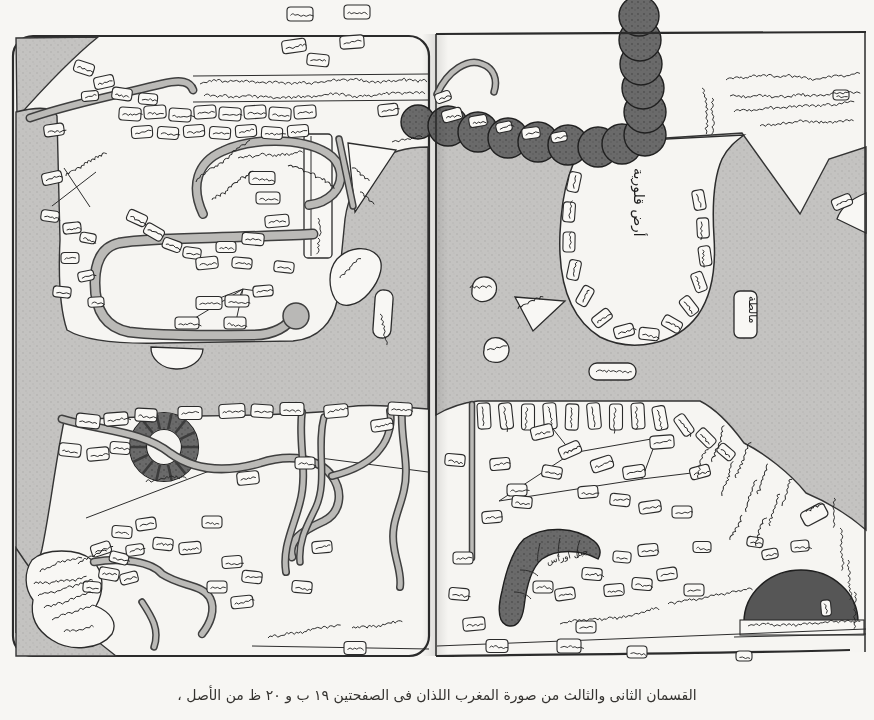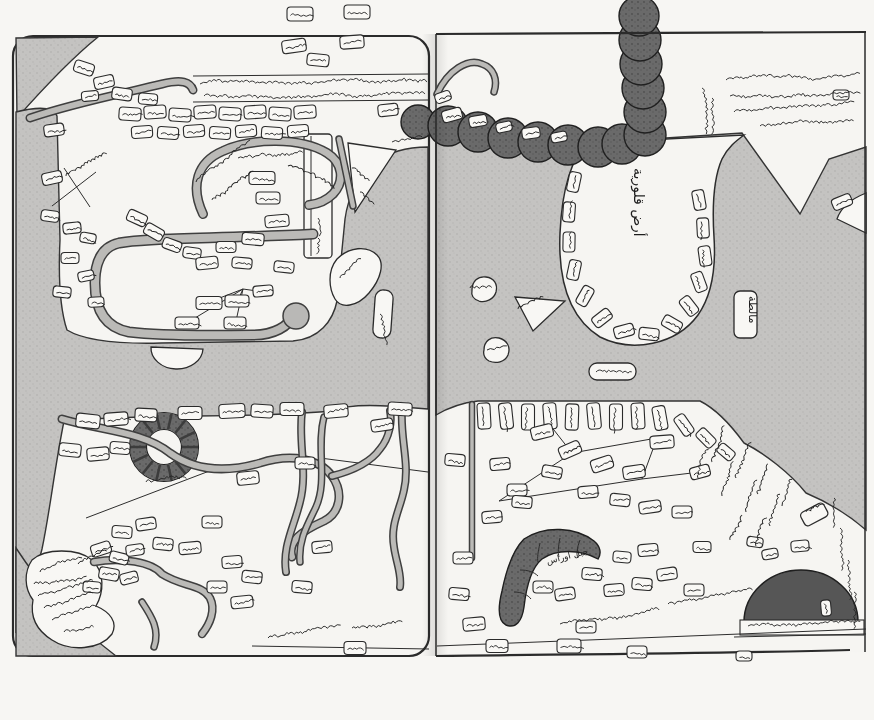--- a/index.html
+++ b/index.html
@@ -858,13 +858,14 @@
         <path d="M0,0 q3.0,-2.3 6.0,1.1 q3.3,-3.0 6.7,0.5 q1.8,-2.6 3.7,-1.0 q3.3,-2.2 6.7,0.8 q2.7,-2.7 5.3,1.3" transform="translate(340,278) rotate(-48)" fill="none" stroke="#242424" stroke-width="0.9"></path>
         <path d="M0,0 q2.7,-3.7 5.4,-0.4 q2.6,-4.1 5.2,-0.4 q1.9,-4.2 3.8,-1.4 q3.5,-2.5 7.0,0.9 q2.2,-2.5 4.4,-1.4 q2.9,-2.7 5.7,-0.9" transform="translate(380,314) rotate(84)" fill="none" stroke="#242424" stroke-width="0.9"></path>
         <path d="M0,0 q2.4,-2.6 4.8,1.1 q1.8,-2.7 3.7,-1.3 q2.0,-3.3 4.0,1.3 q3.7,-2.7 7.3,1.0" transform="translate(806,512) rotate(-28)" fill="none" stroke="#242424" stroke-width="0.9"></path>
       </g>
 
   <text class="mlabel" font-size="14" transform="translate(634,168) rotate(90)">أرض قلورية</text>
   <text class="mlabel" font-size="11" transform="translate(749,296) rotate(90)">مالطة</text>
   <text class="mlabel" font-size="9" text-anchor="middle" transform="translate(568,559) rotate(-14)">جبل اوراس</text>
 </svg>
 
+<div class="caption">القسمان الثانى والثالث من صورة المغرب اللذان فى الصفحتين ١٩ ب و ٢٠ ظ من الأصل ،</div>
 </div>
 
 </body></html>

